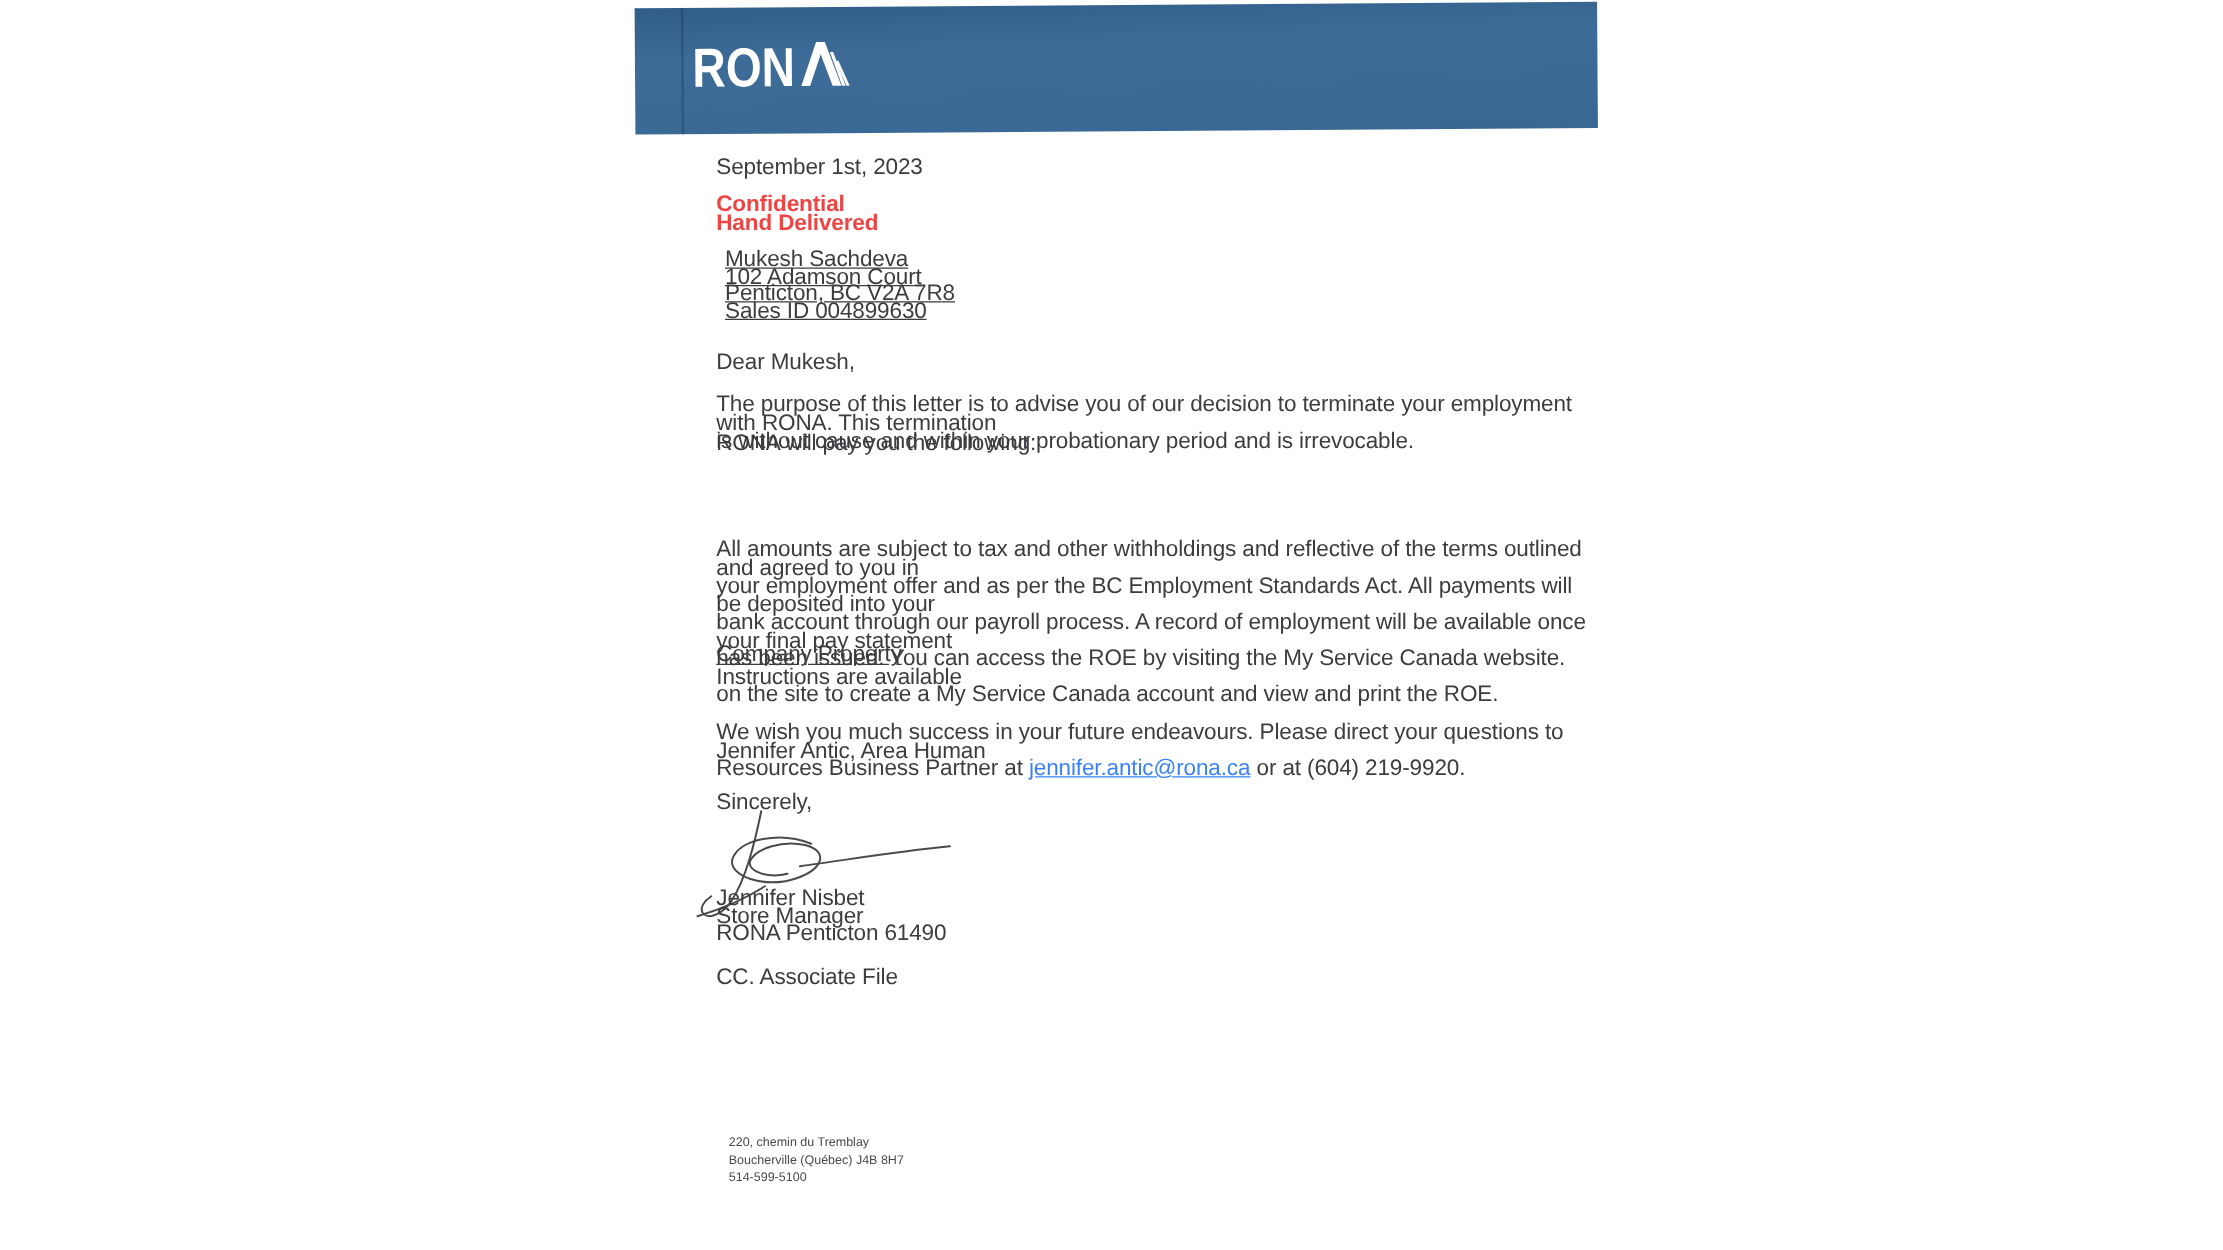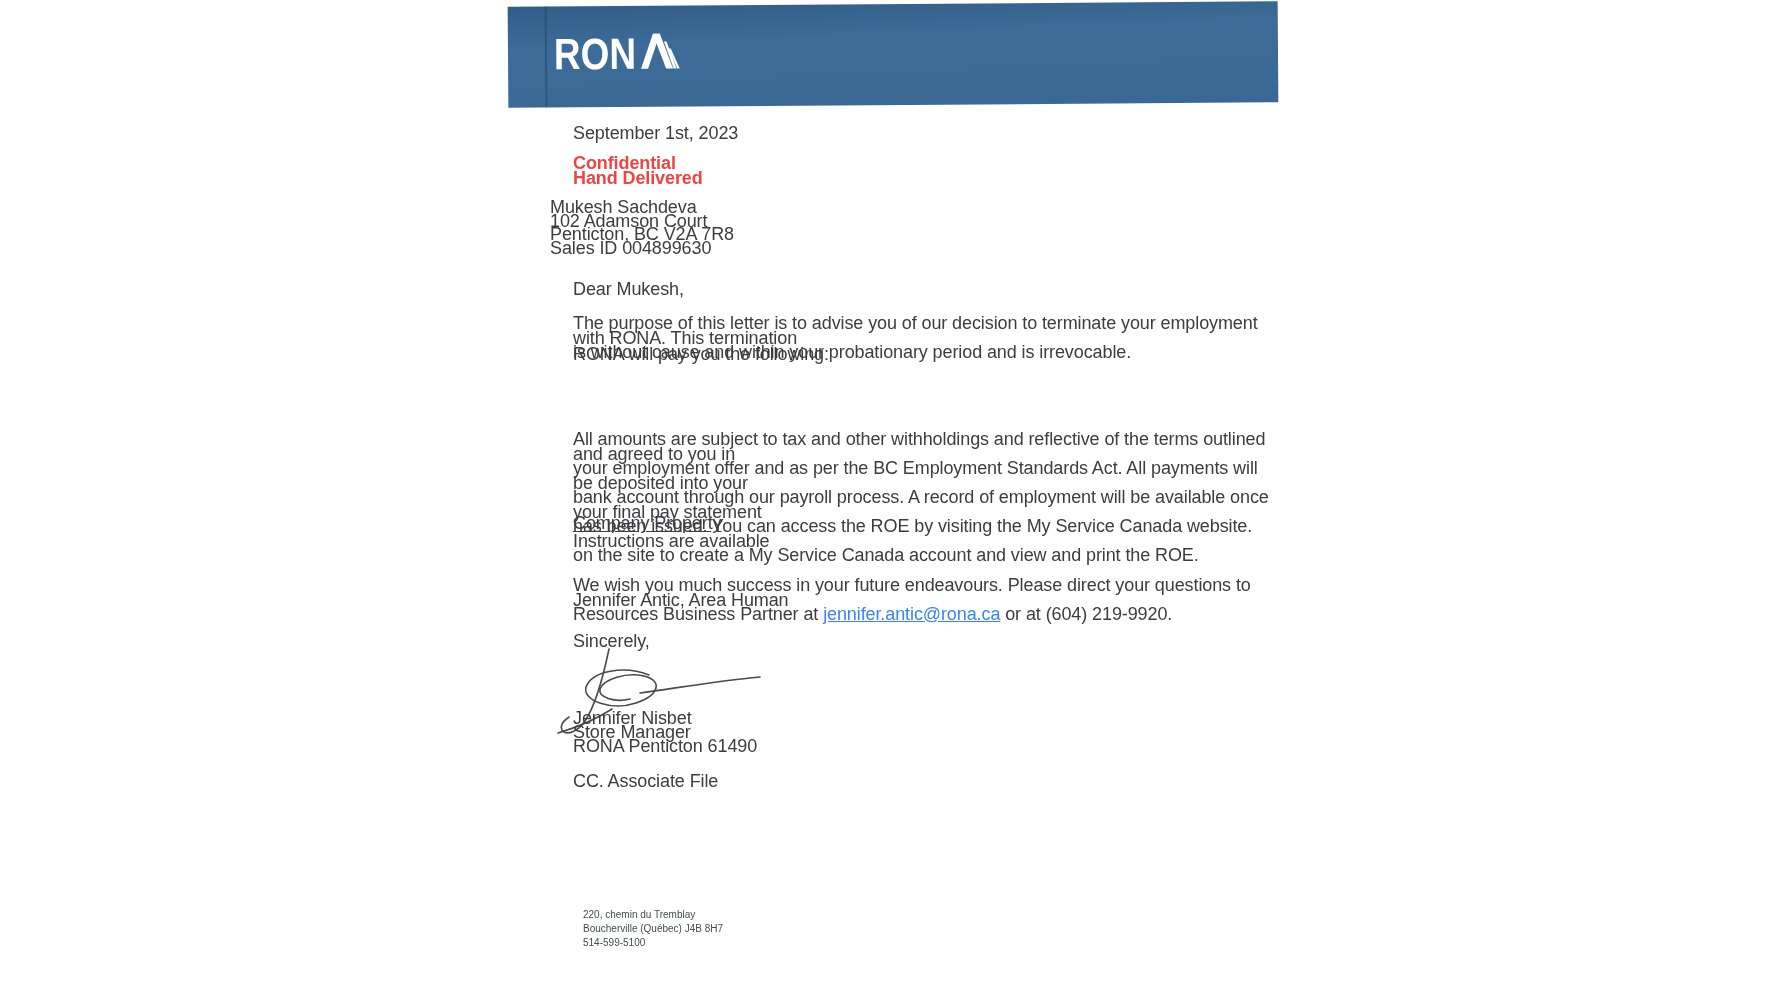--- a/index.html
+++ b/index.html
@@ -69,21 +69,21 @@
     </div>
   </div>
 
   <div class="abs txt" style="left:573px; top:126px;">September 1st, 2023</div>
 
   <div class="abs" style="left:573px; top:156px;">
     <div class="txt bold">Confidential</div>
     <div class="txt bold">Hand Delivered</div>
   </div>
 
-  <div class="abs addr" style="left:550px; top:201px;">
+  <div class="abs addr" style="left:580px; top:201px;text-decoration:underline;">
     <div class="txt">Mukesh Sachdeva</div>
     <div class="txt">102 Adamson Court</div>
     <div class="txt">Penticton, BC V2A 7R8</div>
     <div class="txt">Sales ID 004899630</div>
   </div>
 
   <div class="abs txt" style="left:573px; top:282px;">Dear Mukesh,</div>
 
   <div class="abs txt" style="left:573px; top:316px; width:700px;">The purpose of this letter is to advise you of our decision to terminate your employment with RONA.  This termination
 is without cause and within your probationary period and is irrevocable.</div>

